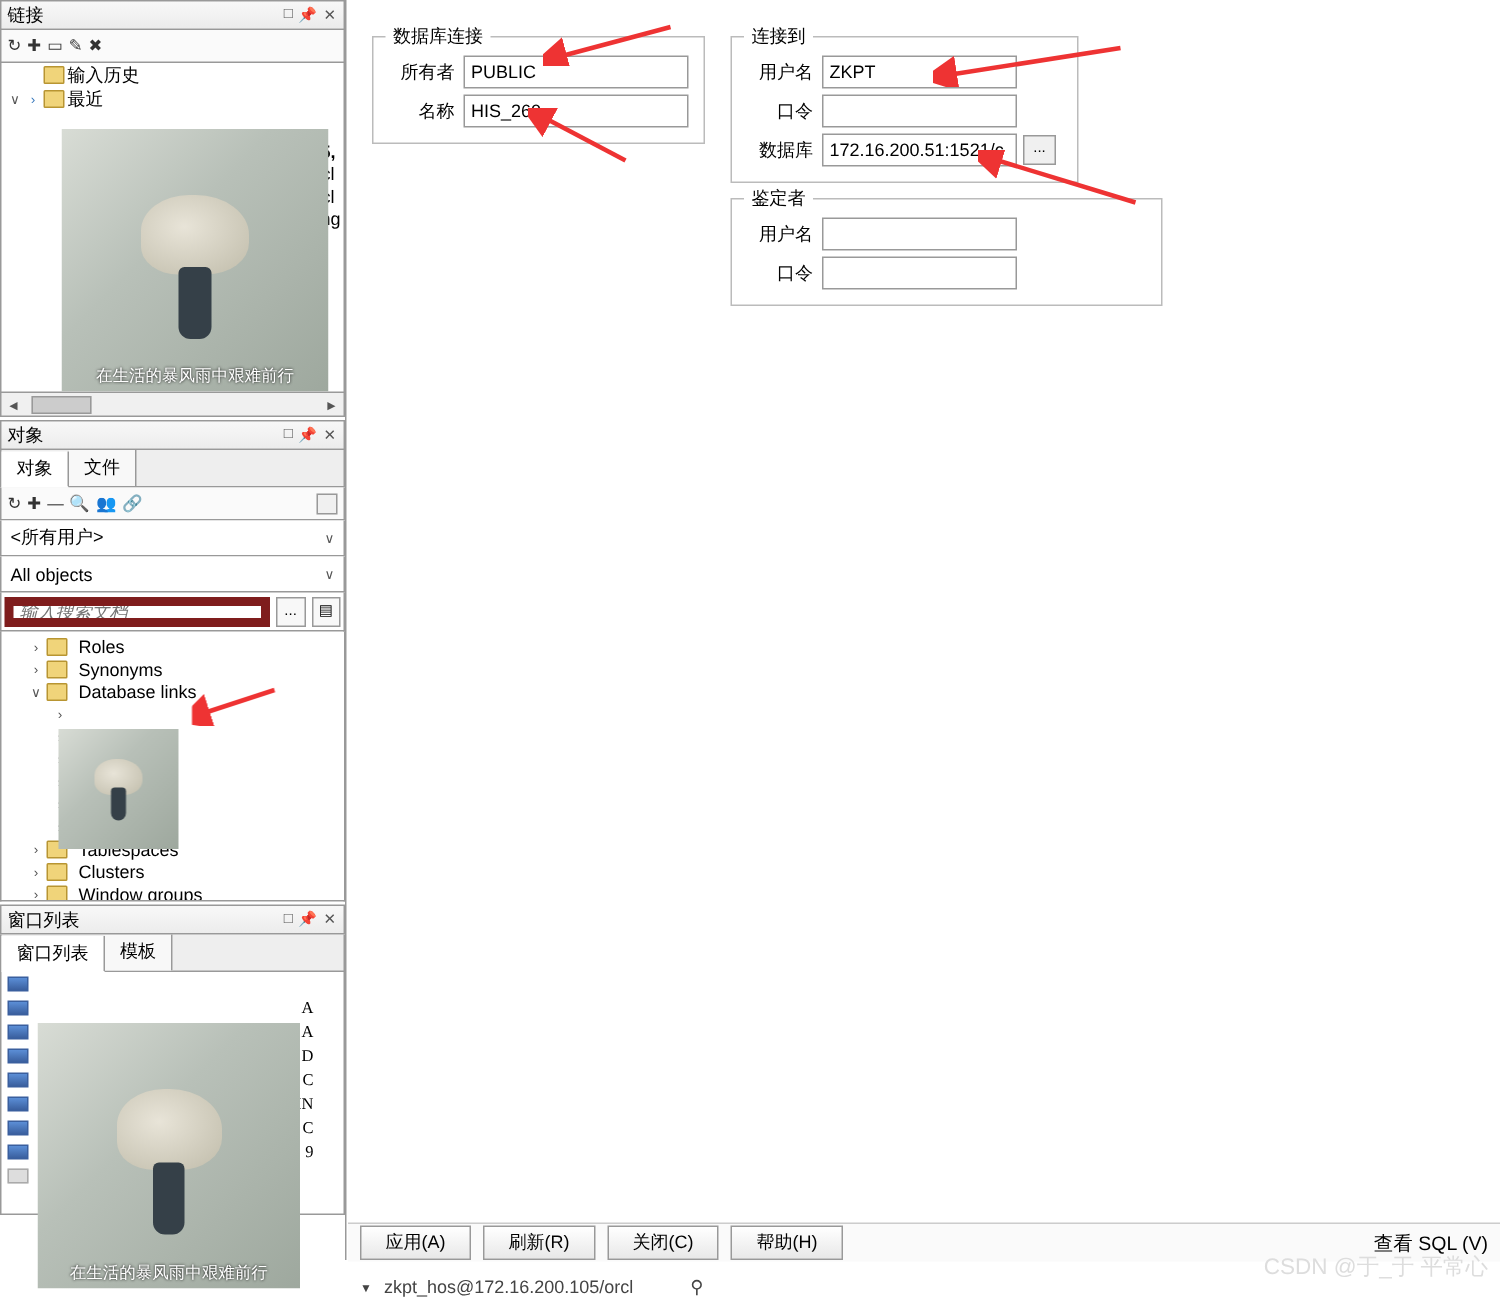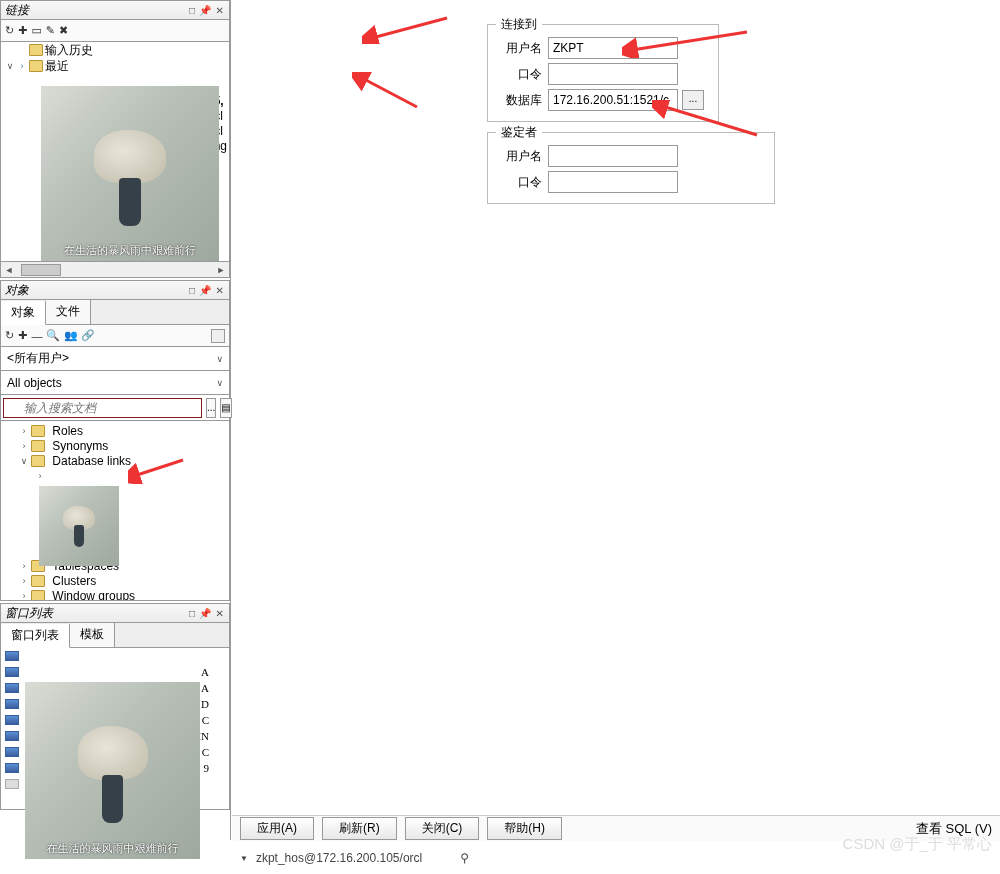--- a/index.html
+++ b/index.html
@@ -3,21 +3,21 @@
 <meta charset="utf-8">
 <style>
 * { box-sizing: border-box; margin: 0; padding: 0; font-family: "Microsoft YaHei", Tahoma, sans-serif; }
 body { background: #fff; width: 1000px; height: 874px; overflow: hidden; position: relative; }
 
 .left-col { position: absolute; left: 0; top: 0; width: 231px; height: 840px; border-right: 1px solid #999; }
 .right-col { position: absolute; left: 232px; top: 0; right: 0; height: 840px; background: #fff; }
 
 
 .panel-hdr { background: linear-gradient(#f8f8f8,#ececec); border: 1px solid #999; height: 20px; font-size: 12px; display: flex; align-items: center; padding: 0 4px; position: relative; }
-.panel-hdr .title { flex: 1; font-style: italic; }
+.panel-hdr .title { flex: 1; }
 .hdr-icons { font-size: 10px; display: flex; gap: 2px; color: #555; }
 .hdr-icons span { cursor: pointer; padding: 0 1px; }
 
 
 .tbar { height: 22px; border: 1px solid #999; border-top: none; display: flex; align-items: center; padding: 0 4px; gap: 4px; font-size: 11px; color: #333; background: #fafafa; }
 .tbar span { cursor: pointer; }
 
 
 .tree-box { border: 1px solid #999; border-top: none; background: #fff; font-size: 12px; overflow: hidden; position: relative; }
 .tree-item { display: flex; align-items: center; height: 16px; padding-left: 4px; gap: 2px; white-space: nowrap; }
@@ -34,21 +34,21 @@
 .tabs { display: flex; border: 1px solid #999; border-top: none; background: #eee; height: 25px; font-size: 12px; }
 .tab { padding: 3px 10px; border-right: 1px solid #999; background: #f8f8f8; cursor: pointer; }
 .tab.active { background: #fff; border-bottom: 1px solid #fff; position: relative; top: 1px; }
 
 
 .dd-row { border: 1px solid #999; border-top: none; height: 24px; display: flex; align-items: center; padding: 0 6px; font-size: 12px; background: #fff; position: relative; }
 .dd-row .chev { position: absolute; right: 6px; font-size: 9px; color: #555; }
 
 
 .search-row { border: 1px solid #999; border-top: none; height: 26px; display: flex; align-items: center; background: #fff; }
-.search-row input { flex: 1; border: 1px solid #7f1d1d; margin: 2px; padding: 2px 20px; font-style: italic; font-size: 12px; color: #999; height: 20px; }
+.search-row input { flex: 1; border: 6px solid #7f1d1d; margin: 2px; padding: 2px 4px; font-style: italic; font-size: 12px; color: #999; height: 20px; }
 .search-row .btn { width: 20px; height: 20px; border: 1px solid #999; margin: 2px; font-size: 10px; text-align: center; line-height: 18px; cursor: pointer; background: #f8f8f8; }
 
 
 .obj-tree { border: 1px solid #999; border-top: none; background: #fff; height: 180px; overflow-y: scroll; font-family: monospace; font-size: 12px; padding: 2px; position: relative; }
 .obj-tree .tree-item { height: 15px; }
 .indent1 { padding-left: 16px; }
 .indent2 { padding-left: 32px; }
 
 
 .win-list { border: 1px solid #999; border-top: none; background: #fff; height: 162px; overflow-y: scroll; font-size: 11px; position: relative; }
@@ -245,20 +245,31 @@
         <span class="rtxt">9</span>
       </div>
     <div class="win-row">
         <span class="win-icon" style="background:#ddd;border-color:#aaa"></span>
       </div>
   </div>
 </div>
 
 <div class="right-col">
 
+  <div class="group-box" style="left:16px; top:24px; width:222px; height:72px;">
+    <span class="legend">数据库连接</span>
+    <div class="form-row" style="margin-top:10px;">
+      <label>所有者</label>
+      <input style="width: 150px;" value="PUBLIC">
+    </div>
+    <div class="form-row">
+      <label>名称</label>
+      <input style="width: 150px;" value="HIS_260">
+    </div>
+  </div>
 
   <div class="group-box" style="left:255px; top:24px; width:232px; height:98px;">
     <span class="legend">连接到</span>
     <div class="form-row" style="margin-top:10px;">
       <label>用户名</label>
       <input style="width: 130px;" value="ZKPT">
     </div>
     <div class="form-row">
       <label>口令</label>
       <input type="password" style="width: 130px;">

